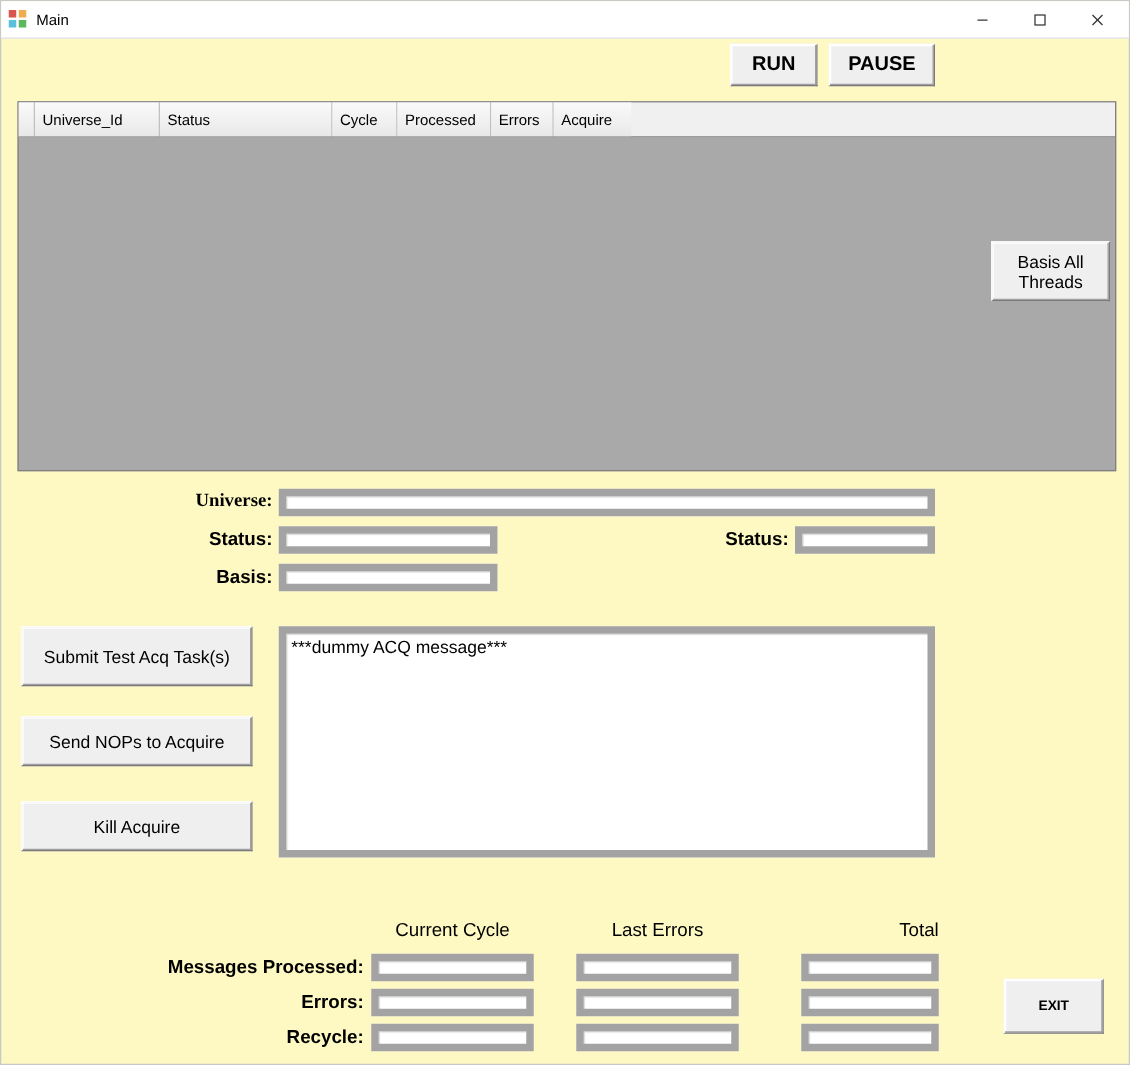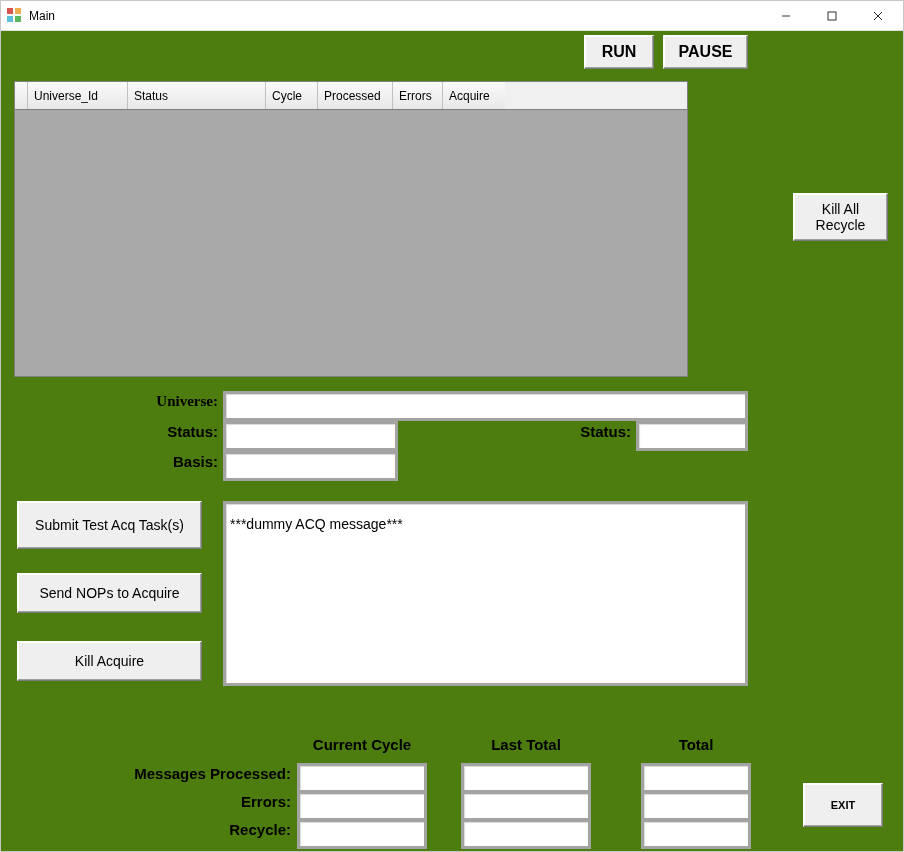--- a/index.html
+++ b/index.html
@@ -7,21 +7,21 @@
     margin: 0; padding: 0;
     width: 904px; height: 852px;
     font-family: Arial, sans-serif;
     font-size: 12px;
     background: #f0f0f0;
     color: #000;
     overflow: hidden;
   }
   .window {
     width: 904px; height: 852px;
-    background: #4d7c0f;
+    background: #fef9c3;
     border: 1px solid #c8c8c8;
     position: relative;
   }
   .titlebar {
     height: 30px;
     display: flex; align-items: center;
     background: #fff;
     border-bottom: 1px solid #e0e0e0;
     padding: 0 2px 0 6px;
     font-size: 12px;
@@ -73,21 +73,21 @@
     user-select: none;
   }
   .btn.bold { font-weight: bold; text-align: center; }
   .btn.big { font-size: 16px; }
   .btn.exit { font-size: 11px; font-weight: bold; }
 
   
   .grid {
     position: absolute;
     left: 13px; top: 50px;
-    width: 674px; height: 296px;
+    width: 879px; height: 296px;
     background: #a9a9a9;
     border: 1px solid #808080;
   }
   .grid-header {
     display: flex;
     height: 28px;
     background: #f0f0f0;
     border-bottom: 1px solid #808080;
   }
   .gh {
@@ -103,36 +103,36 @@
   
   .lbl {
     position: absolute;
     font-size: 15px;
     font-weight: bold;
     text-align: right;
   }
   .tb {
     position: absolute;
     background: #fff;
-    border: 3px solid #a3a3a3;
+    border: 6px solid #a3a3a3;
     box-shadow: inset 1px 1px 1px rgba(0,0,0,.15);
     font-size: 13px;
-    padding: 12px 4px;
+    padding: 2px 4px;
     overflow: hidden;
   }
   .multiline {
     font-size: 14px;
     white-space: pre-wrap;
   }
 
   
   .colhdr {
     position: absolute;
     font-size: 15px;
-    font-weight: bold;
+    font-weight: normal;
     text-align: center;
   }
 </style>
 </head>
 <body>
 
 <div class="window">
   <div class="titlebar">
     <span class="app-icon">
       <span class="sq r"></span>
@@ -171,43 +171,43 @@
         <div class="gh rowhdr"></div>
         <div class="gh" style="width:100px;">Universe_Id</div>
         <div class="gh" style="width:138px;">Status</div>
         <div class="gh" style="width:52px;">Cycle</div>
         <div class="gh" style="width:75px;">Processed</div>
         <div class="gh" style="width:50px;">Errors</div>
         <div class="gh" style="width:62px; border-right:none;">Acquire</div>
       </div>
     </div>
 
-    <div class="btn" style="left:792px; top:162px; width:95px; height:48px; font-size:14px;">Kill All Recycle</div>
+    <div class="btn" style="left:792px; top:162px; width:95px; height:48px; font-size:14px;">Basis All Threads</div>
 
     <div class="lbl" style="left:120px; top:362px; width:97px;font-family:Liberation Serif, serif;">Universe:</div>
     <div class="tb" style="left:222px; top:360px; width:525px; height:22px;"></div>
 
     <div class="lbl" style="left:120px; top:392px; width:97px;">Status:</div>
     <div class="tb" style="left:222px; top:390px; width:175px; height:22px;"></div>
 
     <div class="lbl" style="left:120px; top:422px; width:97px;">Basis:</div>
     <div class="tb" style="left:222px; top:420px; width:175px; height:22px;"></div>
 
     <div class="lbl" style="left:550px; top:392px; width:80px;">Status:</div>
     <div class="tb" style="left:635px; top:390px; width:112px; height:22px;"></div>
 
     <div class="btn" style="left:16px; top:470px; width:185px; height:48px; font-size:14px;">Submit Test Acq Task(s)</div>
     <div class="btn" style="left:16px; top:542px; width:185px; height:40px; font-size:14px;">Send NOPs to Acquire</div>
     <div class="btn" style="left:16px; top:610px; width:185px; height:40px; font-size:14px;">Kill Acquire</div>
 
     <div class="tb multiline" style="left:222px; top:470px; width:525px; height:185px;">***dummy ACQ message***</div>
 
     <div class="colhdr" style="left:296px; top:705px; width:130px;">Current Cycle</div>
-    <div class="colhdr" style="left:460px; top:705px; width:130px;">Last Total</div>
-    <div class="colhdr" style="left:640px; top:705px; width:110px; text-align:center;">Total</div>
+    <div class="colhdr" style="left:460px; top:705px; width:130px;">Last Errors</div>
+    <div class="colhdr" style="left:640px; top:705px; width:110px; text-align:right;">Total</div>
 
     <div class="lbl" style="left:95px; top:734px; width:195px;">Messages Processed:</div>
     <div class="lbl" style="left:95px; top:762px; width:195px;">Errors:</div>
     <div class="lbl" style="left:95px; top:790px; width:195px;">Recycle:</div>
 
     <div class="tb" style="left:296px; top:732px; width:130px; height:22px;"></div>
     <div class="tb" style="left:460px; top:732px; width:130px; height:22px;"></div>
     <div class="tb" style="left:640px; top:732px; width:110px; height:22px;"></div>
 
     <div class="tb" style="left:296px; top:760px; width:130px; height:22px;"></div>

